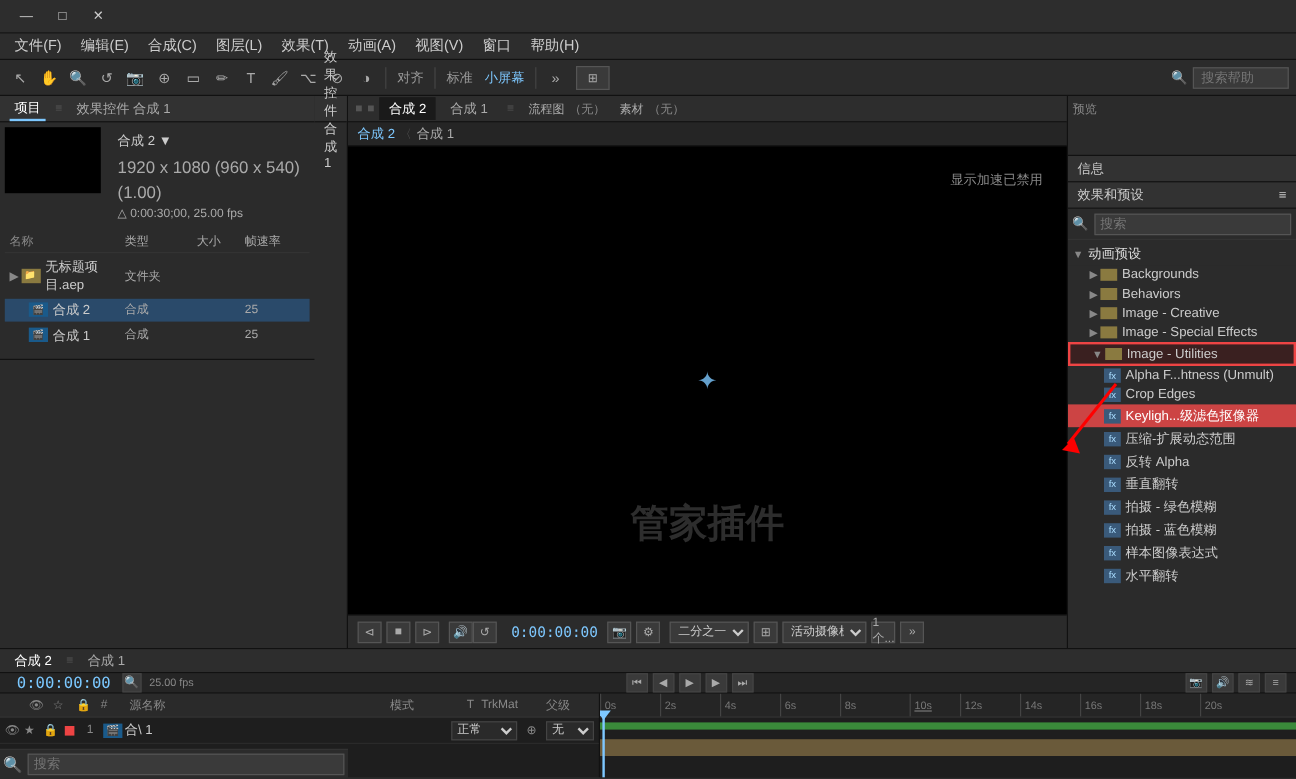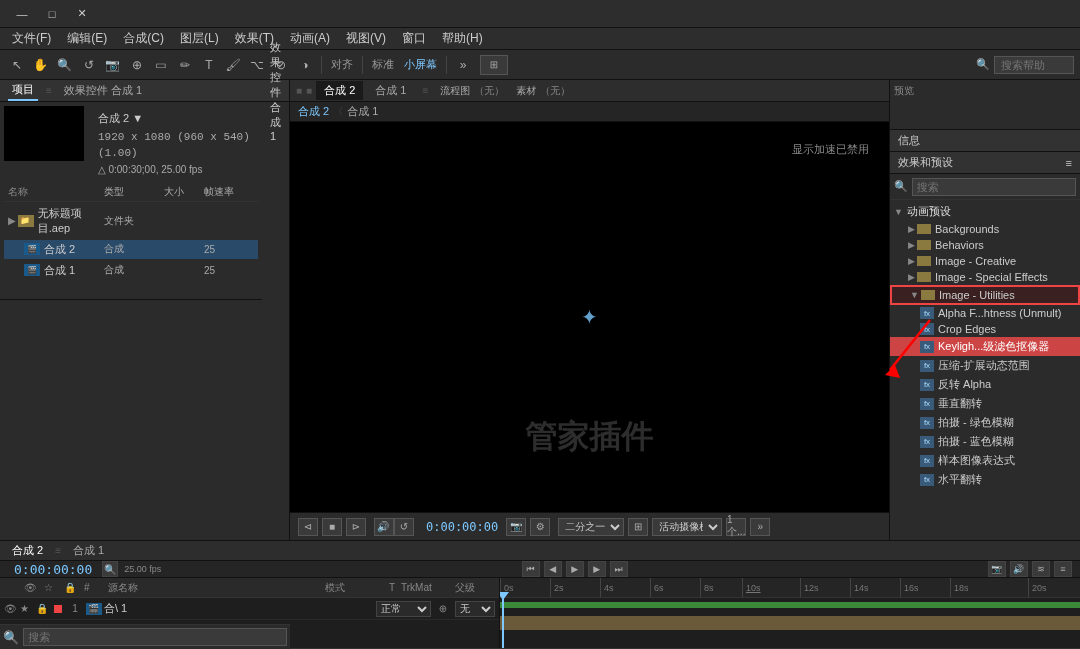--- a/index.html
+++ b/index.html
@@ -741,21 +741,21 @@
             <span style="color:#555;font-size:10px;">≡</span>
             <span class="panel-tab">效果控件 合成 1</span>
           </div>
         </div>
 
         <div id="project-content" style="padding:4px;">
           <div style="display:flex;gap:6px;margin-bottom:4px;">
             <div id="comp-preview" style="width:80px;height:55px;background:#000;flex-shrink:0;"></div>
             <div id="comp-info">
               <div style="font-size:11px;color:#ccc;margin-bottom:2px;">合成 2 ▼</div>
-              <div style="font-size:11px;color:#aaa;font-family:Liberation Mono, monospace;">1920 x 1080 (960 x 540) (1.00)</div>
+              <div style="font-size:14px;color:#aaa;">1920 x 1080 (960 x 540) (1.00)</div>
               <div style="font-size:10px;color:#aaa;">△ 0:00:30;00, 25.00 fps</div>
             </div>
           </div>
 
           <div class="file-list-header">
             <span class="col-name">名称</span>
             <span class="col-type">类型</span>
             <span class="col-size">大小</span>
             <span class="col-fps">帧速率</span>
           </div>
@@ -1029,26 +1029,26 @@
         </div>
       </div>
 
       <div id="tl-right">
         <div id="tl-ruler">
           <div class="ruler-mark" style="left:0px;">0s</div>
           <div class="ruler-mark" style="left:50px;">2s</div>
           <div class="ruler-mark" style="left:100px;">4s</div>
           <div class="ruler-mark" style="left:150px;">6s</div>
           <div class="ruler-mark" style="left:200px;">8s</div>
-          <div class="ruler-mark" style="left:242px;text-decoration:underline;">10s</div>
+          <div class="ruler-mark" style="left:258px;text-decoration:underline;">10s</div>
           <div class="ruler-mark" style="left:300px;">12s</div>
           <div class="ruler-mark" style="left:350px;">14s</div>
           <div class="ruler-mark" style="left:400px;">16s</div>
           <div class="ruler-mark" style="left:450px;">18s</div>
-          <div class="ruler-mark" style="left:528px;text-align:center;">20s</div>
+          <div class="ruler-mark" style="left:500px;text-align:center;">20s</div>
         </div>
 
         <div id="tl-tracks" style="position:relative;height:50px;">
 
           <div class="tl-track-green"></div>
 
           <div class="tl-track-brown"></div>
 
           <div class="tl-playhead">
             <div class="tl-playhead-arrow"></div>

